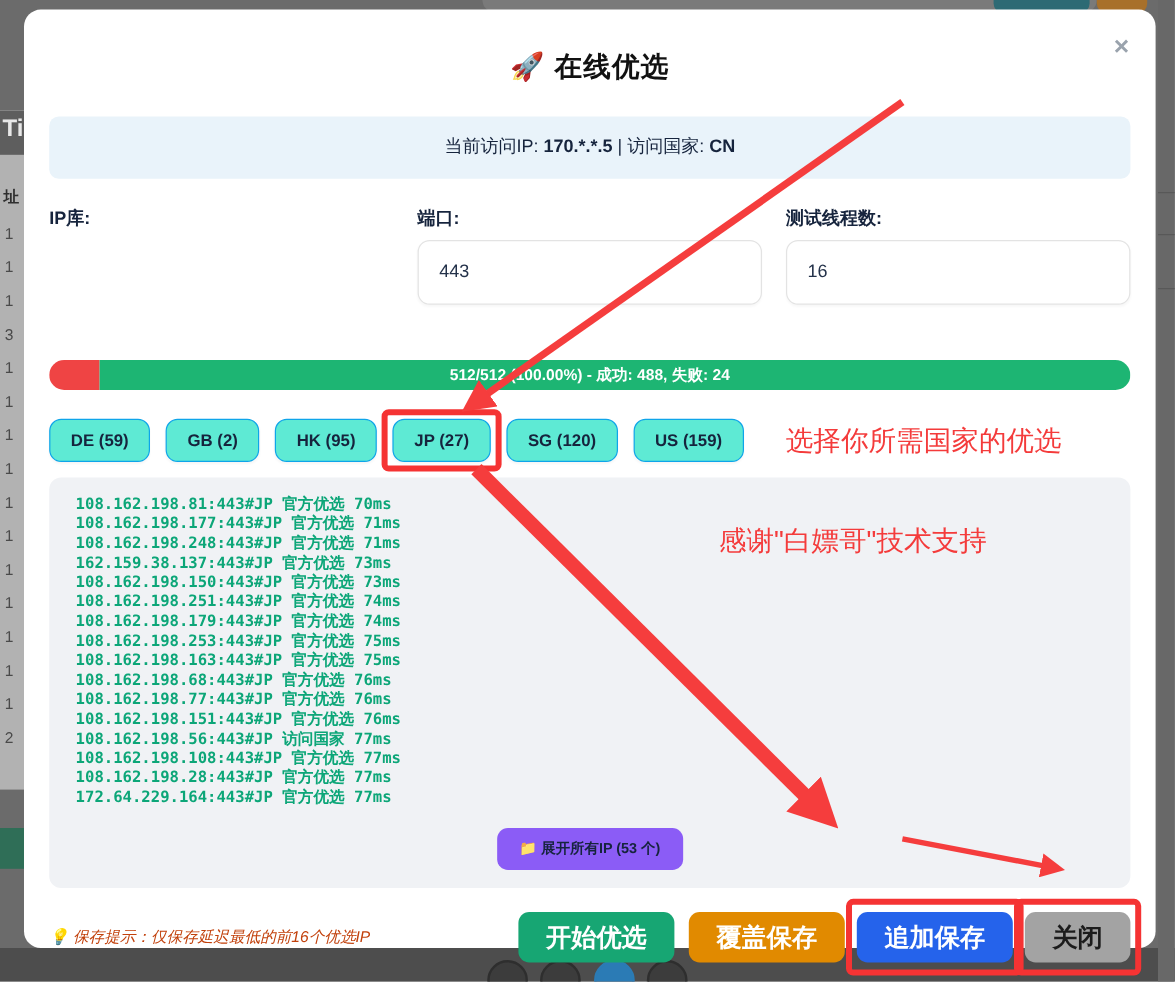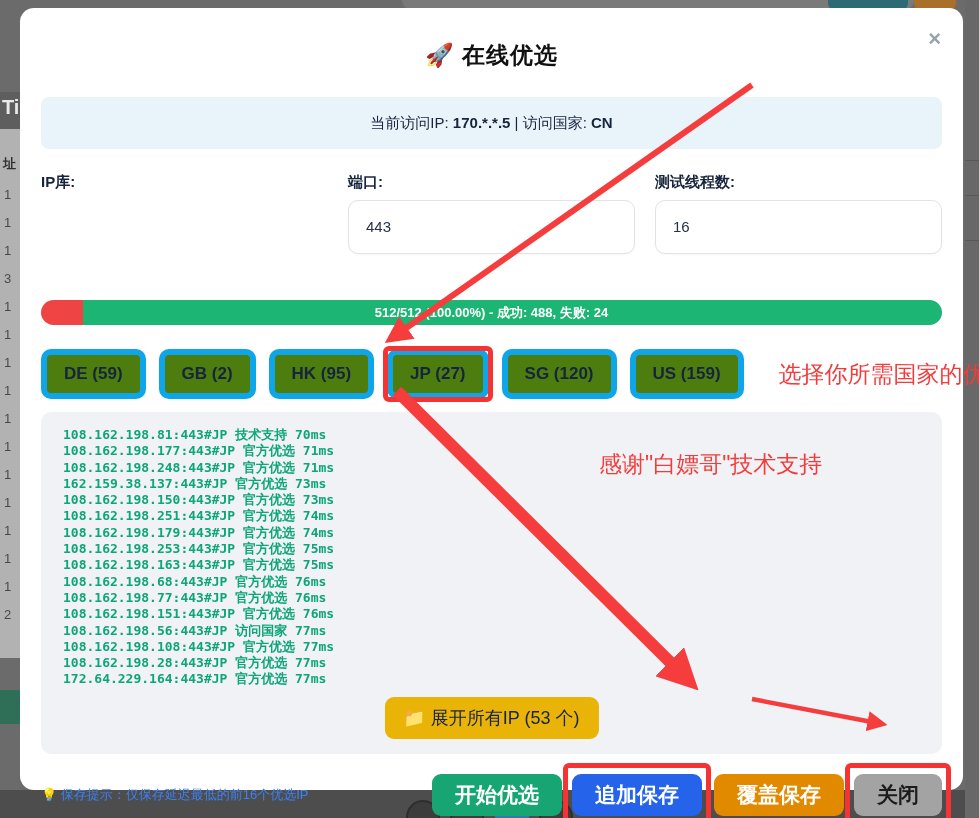--- a/index.html
+++ b/index.html
@@ -47,45 +47,45 @@
   }
   .progress-wrap{position:relative;margin-top:46px;height:25px;border-radius:13px;overflow:hidden;display:flex;}
   .progress-fail{background:#ef4444;height:100%;}
   .progress-ok{background:#1db573;height:100%;flex:1;}
   .progress-text{
     position:absolute;left:0;right:0;top:0;bottom:0;text-align:center;line-height:25px;
     color:#fff;font-size:13px;font-weight:bold;
   }
   .country-row{display:flex;align-items:center;margin-top:24px;}
   .country-btn{
-    position:relative;background:#4d7c0f;border:6px solid #0ea5e9;border-radius:10px;
-    padding:9px 17px;font-size:17px;font-weight:bold;color:#16243d;margin-right:13px;
+    position:relative;background:#5eead4;border:1px solid #0ea5e9;border-radius:10px;
+    padding:9px 17px;font-size:14px;font-weight:bold;color:#16243d;margin-right:13px;
     box-shadow:0 1px 2px rgba(0,0,0,0.04);white-space:nowrap;cursor:pointer;
   }
   .country-btn.boxed::after{
     content:"";position:absolute;left:-10px;right:-10px;top:-9px;bottom:-9px;
     border:5px solid #f53333;border-radius:6px;pointer-events:none;
   }
   .annot-select{font-size:23px;color:#f43b3b;margin-left:22px;white-space:nowrap;}
   .results-panel{
     position:relative;margin-top:13px;height:342px;background:#f0f2f5;border-radius:10px;
     box-sizing:border-box;padding:15px 0 0 22px;overflow:hidden;
   }
   .result-line{
     font-family:"DejaVu Sans Mono","Liberation Mono",monospace;
     font-size:13px;font-weight:bold;color:#0ca678;line-height:16.3px;white-space:pre;
   }
   .annot-thanks{position:absolute;left:558px;top:37px;font-size:23px;color:#f43b3b;white-space:nowrap;}
   .expand-btn{
     position:absolute;bottom:15px;left:50%;transform:translateX(-50%);
-    background:#eab308;border:none;border-radius:9px;padding:9px 19px;
-    font-size:18px;font-weight:normal;color:#16243d;cursor:pointer;white-space:nowrap;
+    background:#8b5cf6;border:none;border-radius:9px;padding:9px 19px;
+    font-size:12px;font-weight:bold;color:#16243d;cursor:pointer;white-space:nowrap;
   }
   .footer{display:flex;align-items:center;margin-top:10px;height:62px;}
-  .hint{font-size:13px;color:#3b82f6;flex:1;}
+  .hint{font-size:13px;color:#c2410c;flex:1;font-style:italic;}
   .actions{display:flex;align-items:center;}
   .act-wrap{position:relative;margin-left:12px;}
   .act-wrap.boxed{margin-left:10px;}
   .act-wrap.boxed::after{
     content:"";position:absolute;left:-9px;right:-9px;top:-11px;bottom:-11px;
     border:5px solid #f53333;border-radius:6px;pointer-events:none;
   }
   .act-btn{
     border:none;border-radius:9px;height:42px;padding:0 23px;
     font-size:21px;font-weight:bold;color:#fff;cursor:pointer;white-space:nowrap;
@@ -158,21 +158,21 @@
         <button class="country-btn">HK (95)</button>
         <button class="country-btn boxed">JP (27)</button>
         <button class="country-btn">SG (120)</button>
         <button class="country-btn">US (159)</button>
       </span>
     <span class="annot-select">选择你所需国家的优选</span>
   </div>
 
   <div class="results-panel">
     <div id="result-lines">
-        <div class="result-line">108.162.198.81:443#JP 技术支持 70ms</div>
+        <div class="result-line">108.162.198.81:443#JP 官方优选 70ms</div>
         <div class="result-line">108.162.198.177:443#JP 官方优选 71ms</div>
         <div class="result-line">108.162.198.248:443#JP 官方优选 71ms</div>
         <div class="result-line">162.159.38.137:443#JP 官方优选 73ms</div>
         <div class="result-line">108.162.198.150:443#JP 官方优选 73ms</div>
         <div class="result-line">108.162.198.251:443#JP 官方优选 74ms</div>
         <div class="result-line">108.162.198.179:443#JP 官方优选 74ms</div>
         <div class="result-line">108.162.198.253:443#JP 官方优选 75ms</div>
         <div class="result-line">108.162.198.163:443#JP 官方优选 75ms</div>
         <div class="result-line">108.162.198.68:443#JP 官方优选 76ms</div>
         <div class="result-line">108.162.198.77:443#JP 官方优选 76ms</div>
@@ -183,22 +183,22 @@
         <div class="result-line">172.64.229.164:443#JP 官方优选 77ms</div>
       </div>
     <span class="annot-thanks">感谢"白嫖哥"技术支持</span>
     <button class="expand-btn">📁 展开所有IP (53 个)</button>
   </div>
 
   <div class="footer">
     <span class="hint">💡 保存提示：仅保存延迟最低的前16个优选IP</span>
     <span class="actions" id="action-buttons">
         <span class="act-wrap"><button class="act-btn success">开始优选</button></span>
+        <span class="act-wrap"><button class="act-btn warning">覆盖保存</button></span>
         <span class="act-wrap boxed"><button class="act-btn primary">追加保存</button></span>
-        <span class="act-wrap"><button class="act-btn warning">覆盖保存</button></span>
         <span class="act-wrap boxed"><button class="act-btn neutral">关闭</button></span>
       </span>
   </div>
 </div>
 
 <svg class="arrows" viewBox="0 0 979 818">
   <defs>
     <marker id="ah" viewBox="0 0 10 10" refX="2.2" refY="5" markerWidth="4.5" markerHeight="4.5" orient="auto">
       <path d="M0,0 L10,5 L0,10 z" fill="#f53d3d"></path>
     </marker>

